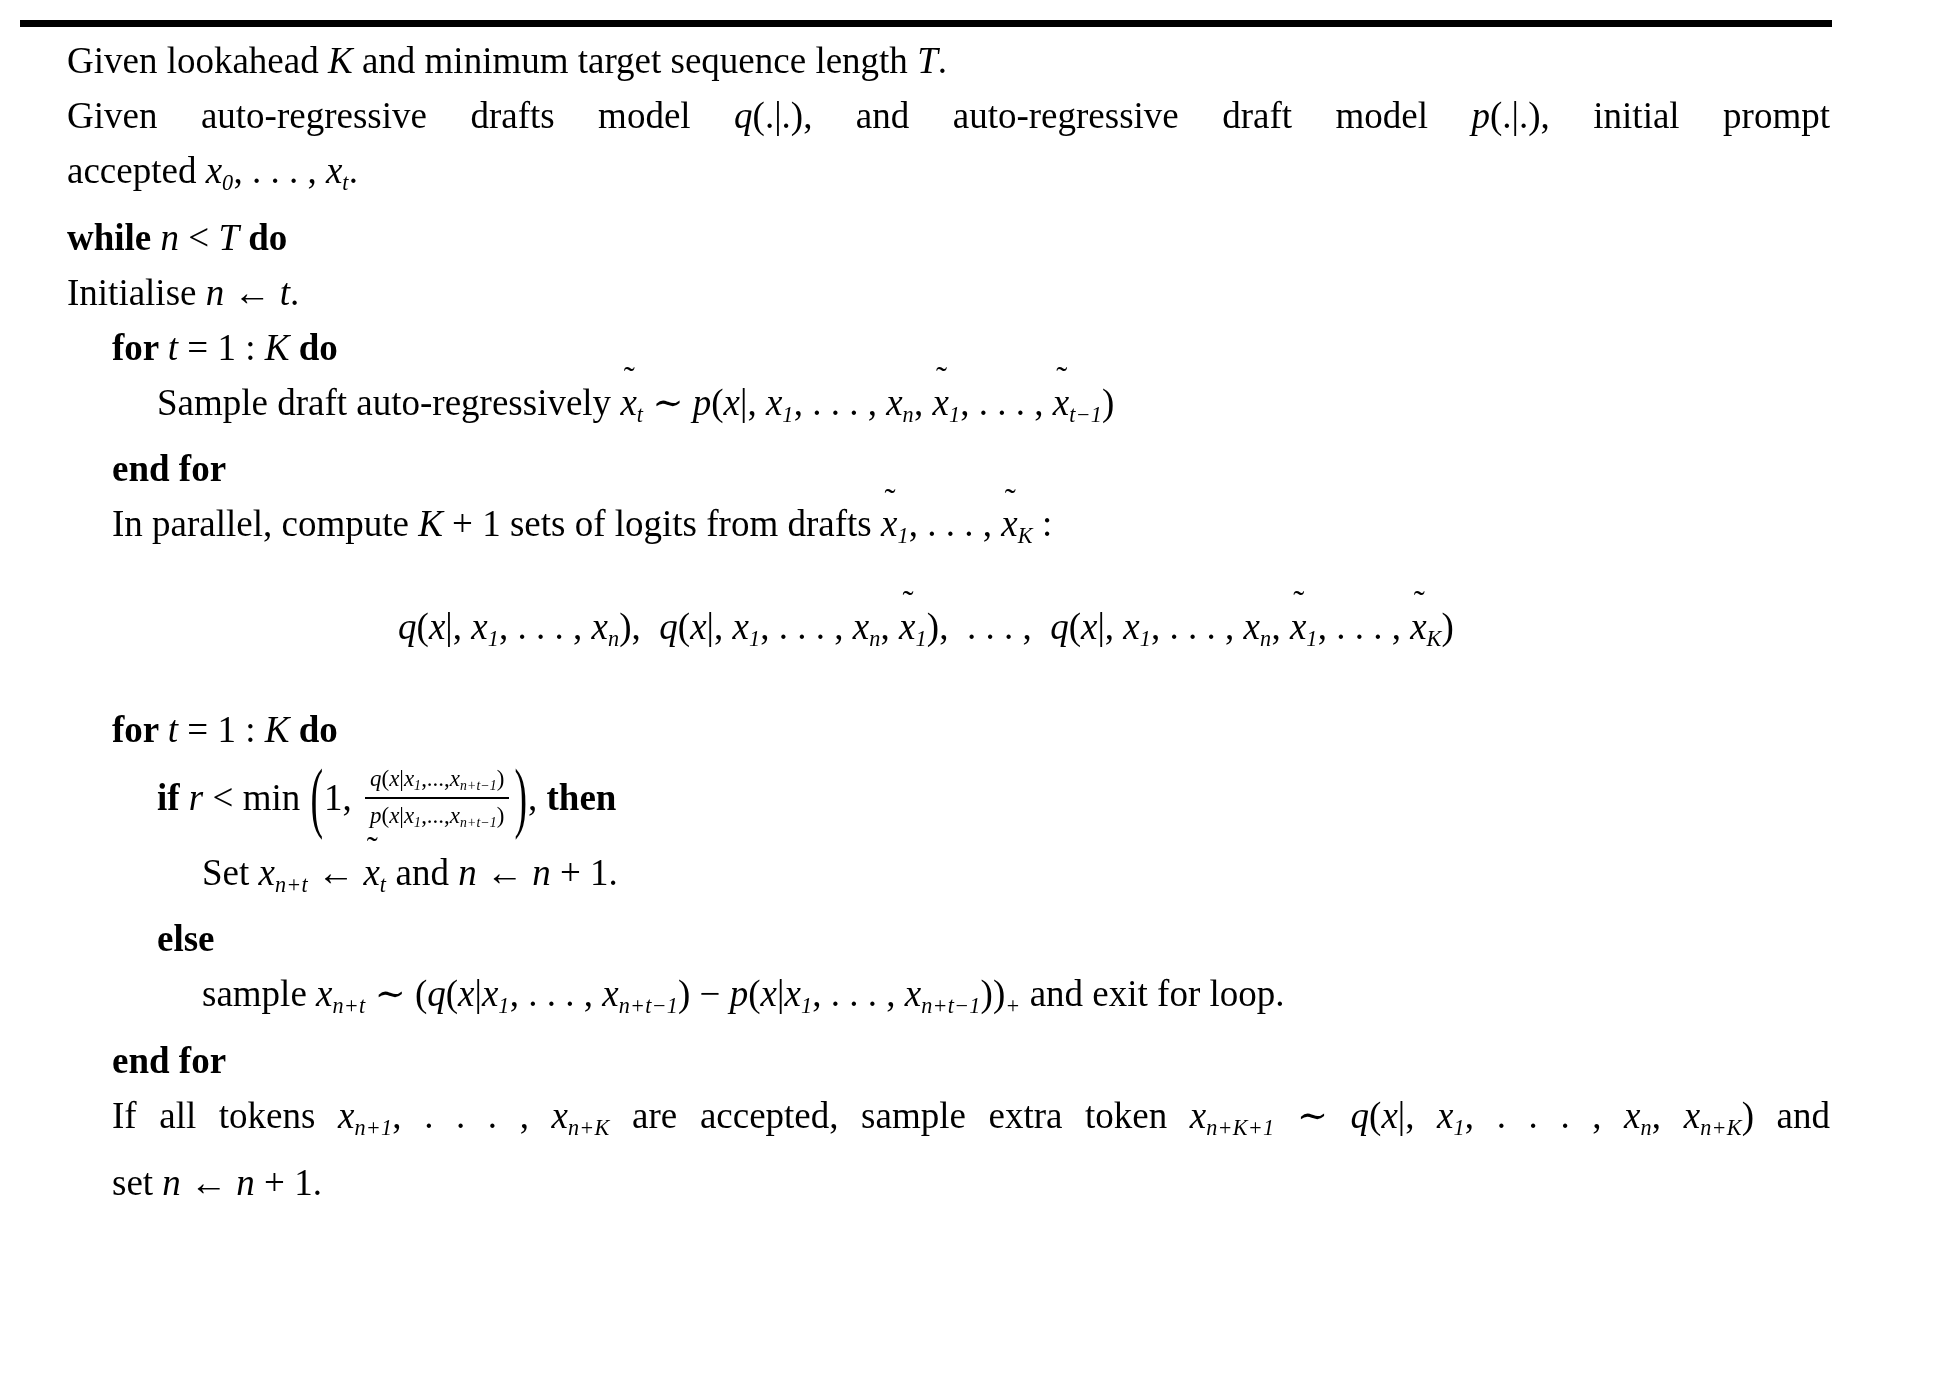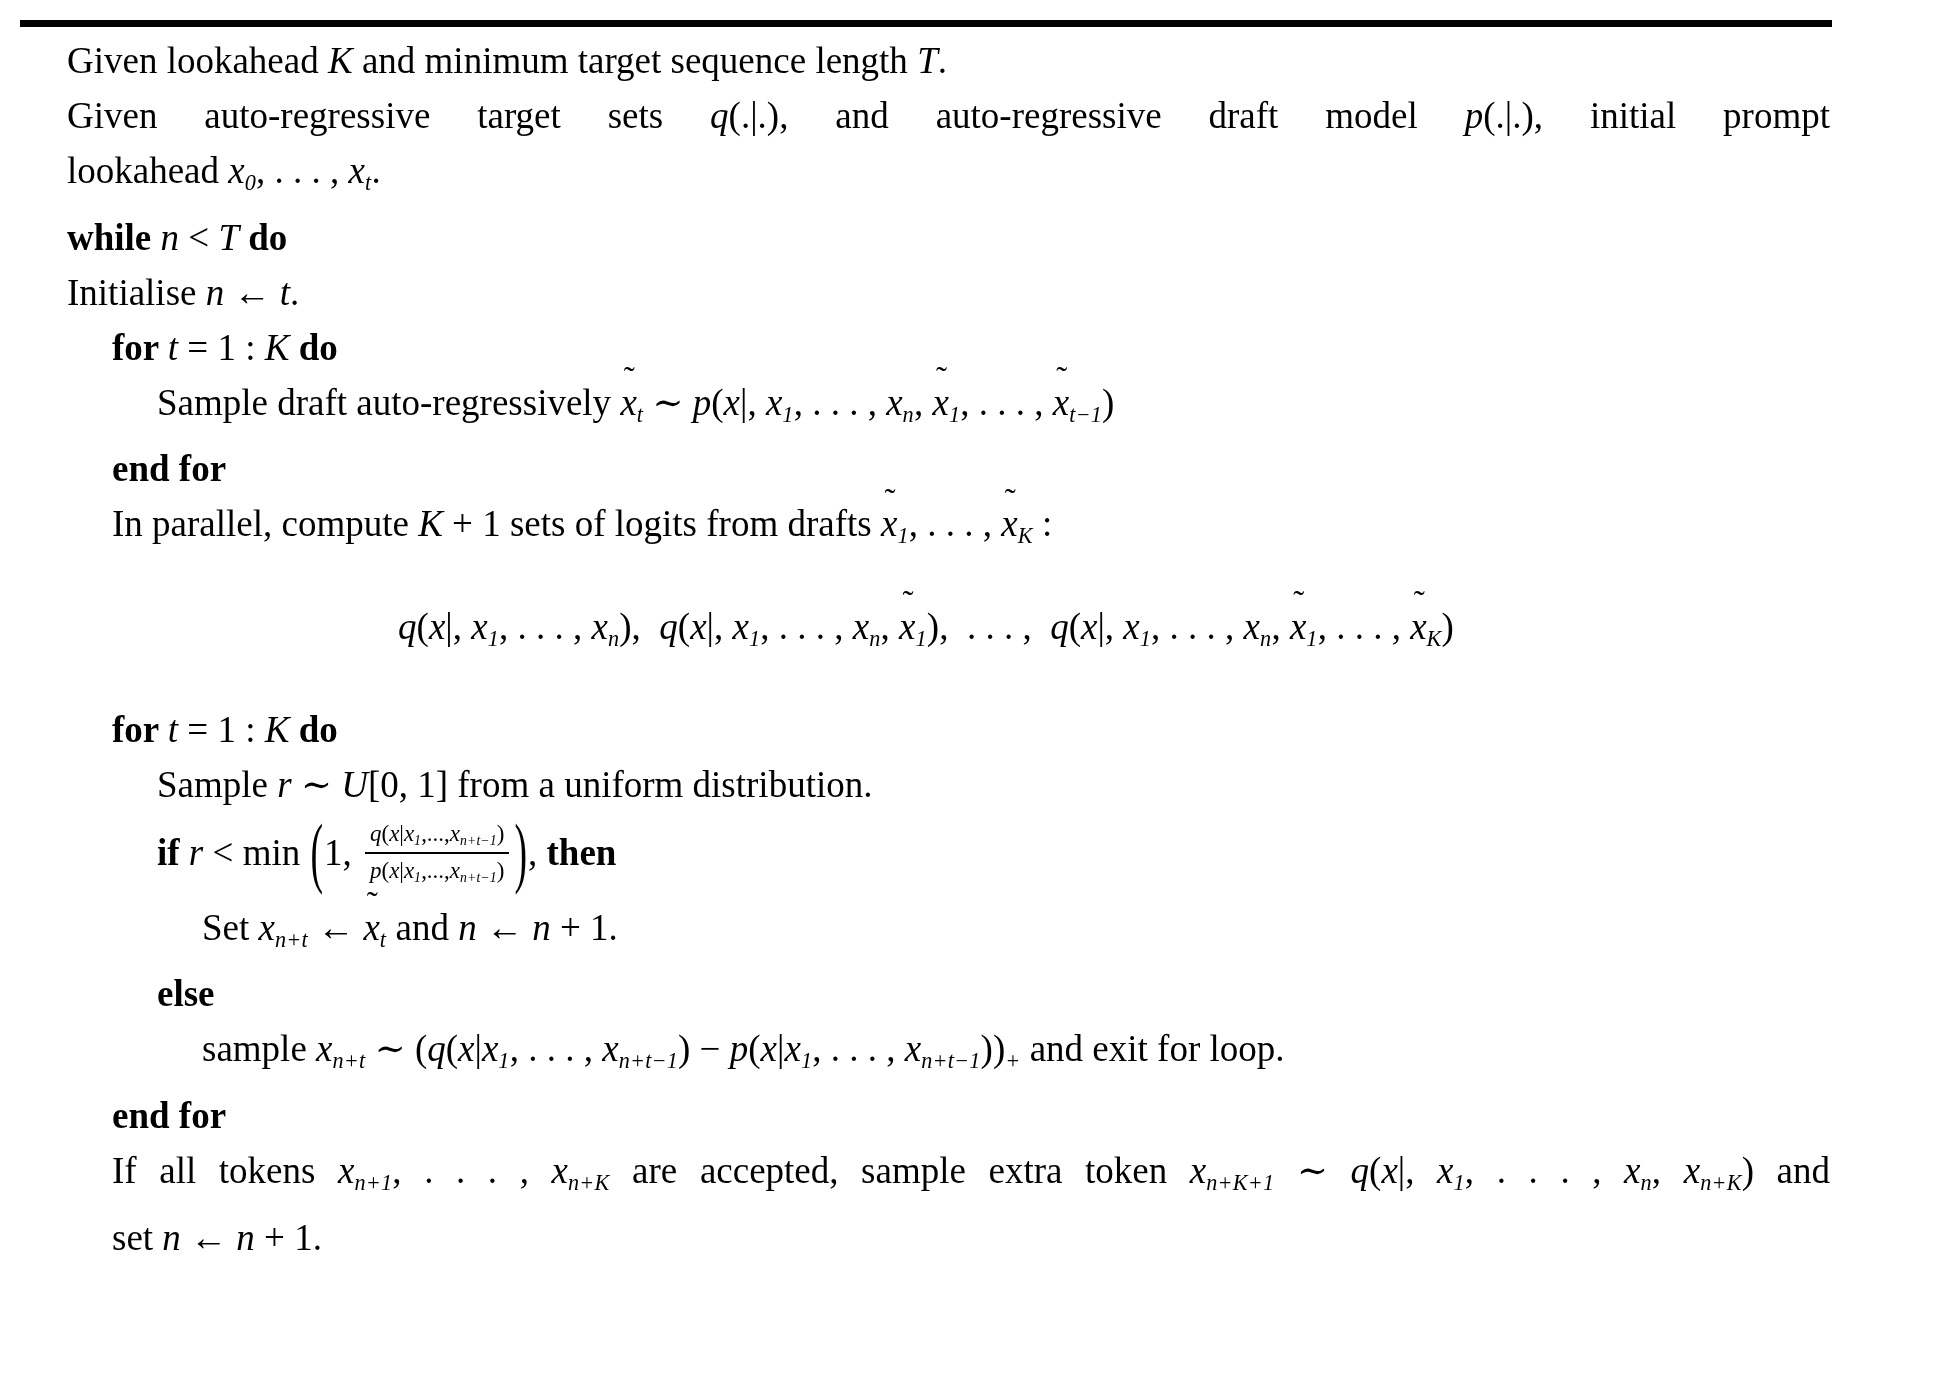--- a/index.html
+++ b/index.html
@@ -34,31 +34,30 @@
         font-size:1.02em;vertical-align:-0.10em;padding:0 1px;}
 </style>
 </head>
 <body>
 
 <div class="algo">
   <div class="rule thick"></div>
   <div class="rule thin"></div>
   <div class="algo-body" id="lines">
       <div class="line" style="padding-left: 47px;"><span class="t">Given lookahead </span><span class="i">K</span><span class="t"> and minimum target sequence length </span><span class="i">T</span><span class="t">.</span></div>
-      <div class="line fill" style="padding-left: 47px;"><span class="t">Given auto-regressive target sets </span><span class="i">q</span><span class="t">(.|.), and auto-regressive draft model </span><span class="i">p</span><span class="t">(.|.), initial prompt</span></div>
-      <div class="line" style="padding-left: 47px;"><span class="t">lookahead </span><span class="i">x</span><span class="sub">0</span><span class="t">, . . . , </span><span class="i">x</span><span class="sub">t</span><span class="t">.</span></div>
+      <div class="line fill" style="padding-left: 47px;"><span class="t">Given auto-regressive drafts model </span><span class="i">q</span><span class="t">(.|.), and auto-regressive draft model </span><span class="i">p</span><span class="t">(.|.), initial prompt</span></div>
+      <div class="line" style="padding-left: 47px;"><span class="t">accepted </span><span class="i">x</span><span class="sub">0</span><span class="t">, . . . , </span><span class="i">x</span><span class="sub">t</span><span class="t">.</span></div>
       <div class="line" style="padding-left: 47px;"><span class="b">while </span><span class="i">n</span><span class="t"> &lt; </span><span class="i">T</span><span class="b"> do</span></div>
       <div class="line" style="padding-left: 47px;"><span class="t">Initialise </span><span class="i">n</span><span class="t"> ← </span><span class="i">t</span><span class="t">.</span></div>
       <div class="line" style="padding-left: 92px;"><span class="b">for </span><span class="i">t</span><span class="t"> = 1 : </span><span class="i">K</span><span class="b"> do</span></div>
       <div class="line" style="padding-left: 137px;"><span class="t">Sample draft auto-regressively </span><span class="ti"><span class="tmark">˜</span>x</span><span class="sub">t</span><span class="t"> ∼ </span><span class="i">p</span><span class="t">(</span><span class="i">x</span><span class="t">|, </span><span class="i">x</span><span class="sub">1</span><span class="t">, . . . , </span><span class="i">x</span><span class="sub">n</span><span class="t">, </span><span class="ti"><span class="tmark">˜</span>x</span><span class="sub">1</span><span class="t">, . . . , </span><span class="ti"><span class="tmark">˜</span>x</span><span class="sub">t−1</span><span class="t">)</span></div>
       <div class="line" style="padding-left: 92px;"><span class="b">end for</span></div>
       <div class="line" style="padding-left: 92px;"><span class="t">In parallel, compute </span><span class="i">K</span><span class="t"> + 1 sets of logits from drafts </span><span class="ti"><span class="tmark">˜</span>x</span><span class="sub">1</span><span class="t">, . . . , </span><span class="ti"><span class="tmark">˜</span>x</span><span class="sub">K</span><span class="t"> :</span></div>
       <div class="line center"><span class="i">q</span><span class="t">(</span><span class="i">x</span><span class="t">|, </span><span class="i">x</span><span class="sub">1</span><span class="t">, . . . , </span><span class="i">x</span><span class="sub">n</span><span class="t">),&nbsp; </span><span class="i">q</span><span class="t">(</span><span class="i">x</span><span class="t">|, </span><span class="i">x</span><span class="sub">1</span><span class="t">, . . . , </span><span class="i">x</span><span class="sub">n</span><span class="t">, </span><span class="ti"><span class="tmark">˜</span>x</span><span class="sub">1</span><span class="t">),&nbsp; . . . ,&nbsp; </span><span class="i">q</span><span class="t">(</span><span class="i">x</span><span class="t">|, </span><span class="i">x</span><span class="sub">1</span><span class="t">, . . . , </span><span class="i">x</span><span class="sub">n</span><span class="t">, </span><span class="ti"><span class="tmark">˜</span>x</span><span class="sub">1</span><span class="t">, . . . , </span><span class="ti"><span class="tmark">˜</span>x</span><span class="sub">K</span><span class="t">)</span></div>
       <div class="line" style="padding-left: 92px;"><span class="b">for </span><span class="i">t</span><span class="t"> = 1 : </span><span class="i">K</span><span class="b"> do</span></div>
-      <div class="line" style="padding-left: 137px;"><span class="t">Sample </span><span class="i">r</span><span class="t"> ∼ </span><span class="i">U</span><span class="t">[0, 1] from a uniform distribution.</span></div>
       <div class="line tall" style="padding-left: 137px;"><span class="b">if </span><span class="i">r</span><span class="t"> &lt; min </span><span class="bigp">(</span><span class="t">1, </span><span class="frac"><span class="num"><span class="i">q</span><span class="t">(</span><span class="i">x</span><span class="t">|</span><span class="i">x</span><span class="sub">1</span><span class="t">,...,</span><span class="i">x</span><span class="sub">n+t−1</span><span class="t">)</span></span><span class="den"><span class="i">p</span><span class="t">(</span><span class="i">x</span><span class="t">|</span><span class="i">x</span><span class="sub">1</span><span class="t">,...,</span><span class="i">x</span><span class="sub">n+t−1</span><span class="t">)</span></span></span><span class="bigp">)</span><span class="t">, </span><span class="b">then</span></div>
       <div class="line" style="padding-left: 182px;"><span class="t">Set </span><span class="i">x</span><span class="sub">n+t</span><span class="t"> ← </span><span class="ti"><span class="tmark">˜</span>x</span><span class="sub">t</span><span class="t"> and </span><span class="i">n</span><span class="t"> ← </span><span class="i">n</span><span class="t"> + 1.</span></div>
       <div class="line" style="padding-left: 137px;"><span class="b">else</span></div>
       <div class="line" style="padding-left: 182px;"><span class="t">sample </span><span class="i">x</span><span class="sub">n+t</span><span class="t"> ∼ (</span><span class="i">q</span><span class="t">(</span><span class="i">x</span><span class="t">|</span><span class="i">x</span><span class="sub">1</span><span class="t">, . . . , </span><span class="i">x</span><span class="sub">n+t−1</span><span class="t">) − </span><span class="i">p</span><span class="t">(</span><span class="i">x</span><span class="t">|</span><span class="i">x</span><span class="sub">1</span><span class="t">, . . . , </span><span class="i">x</span><span class="sub">n+t−1</span><span class="t">))</span><span class="sub">+</span><span class="t"> and exit for loop.</span></div>
       <div class="line" style="padding-left: 92px;"><span class="b">end for</span></div>
       <div class="line fill" style="padding-left: 92px;"><span class="t">If all tokens </span><span class="i">x</span><span class="sub">n+1</span><span class="t">, . . . , </span><span class="i">x</span><span class="sub">n+K</span><span class="t"> are accepted, sample extra token </span><span class="i">x</span><span class="sub">n+K+1</span><span class="t"> ∼ </span><span class="i">q</span><span class="t">(</span><span class="i">x</span><span class="t">|, </span><span class="i">x</span><span class="sub">1</span><span class="t">, . . . , </span><span class="i">x</span><span class="sub">n</span><span class="t">, </span><span class="i">x</span><span class="sub">n+K</span><span class="t">) and</span></div>
       <div class="line" style="padding-left: 92px;"><span class="t">set </span><span class="i">n</span><span class="t"> ← </span><span class="i">n</span><span class="t"> + 1.</span></div>
     </div>
 
 </div>

